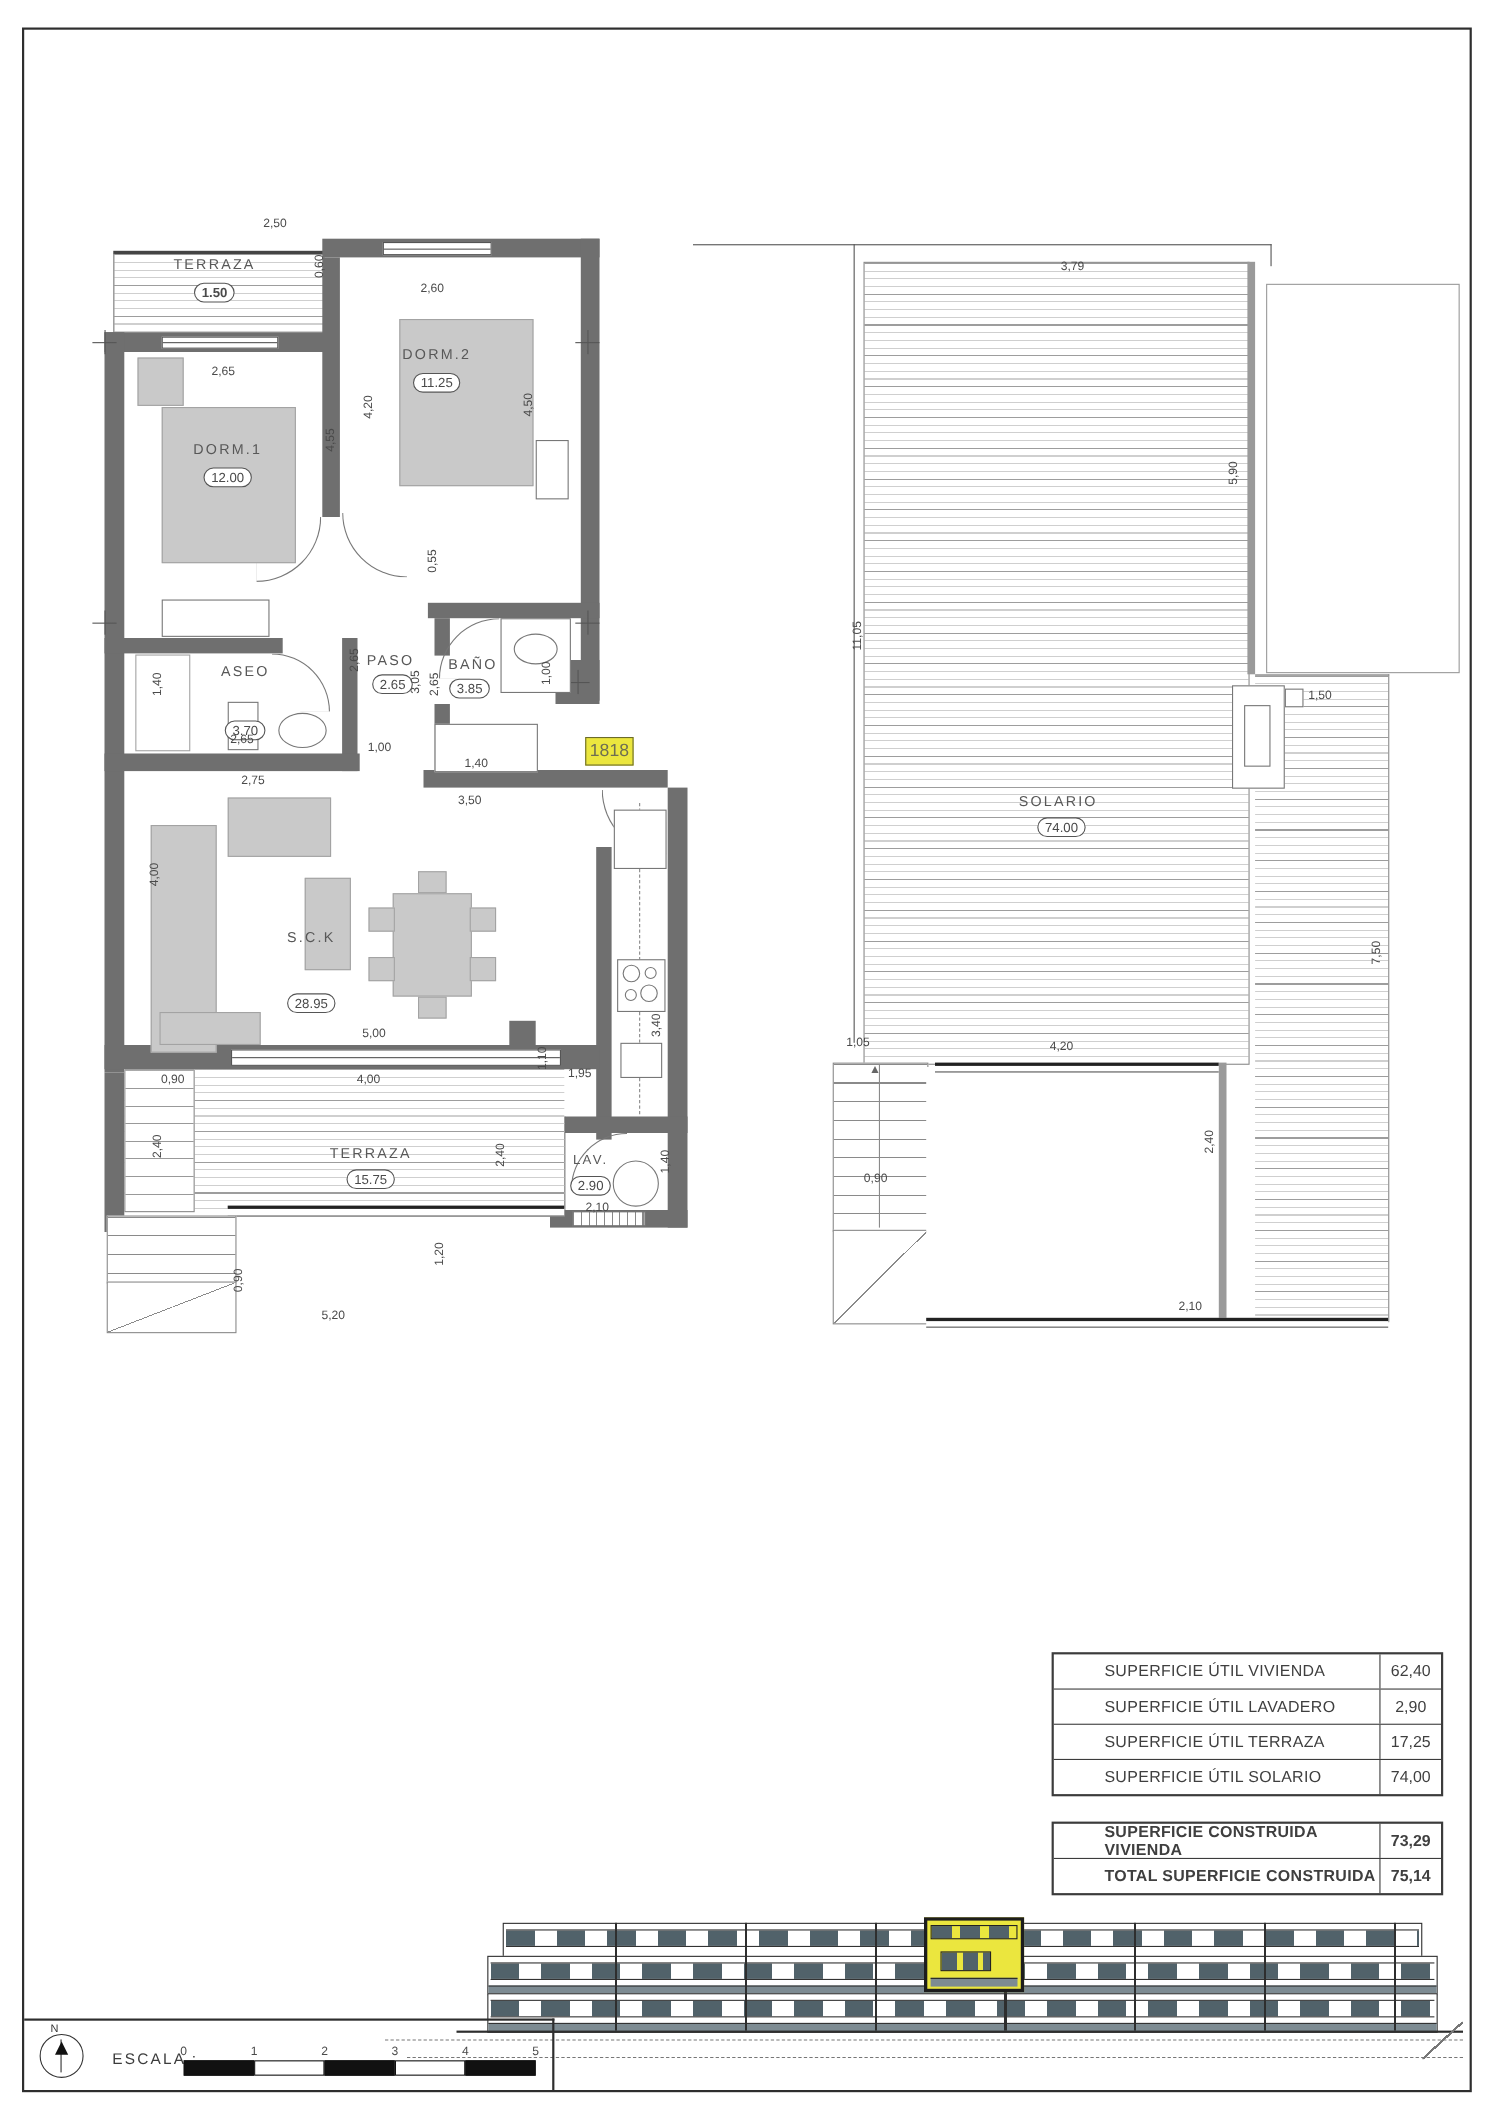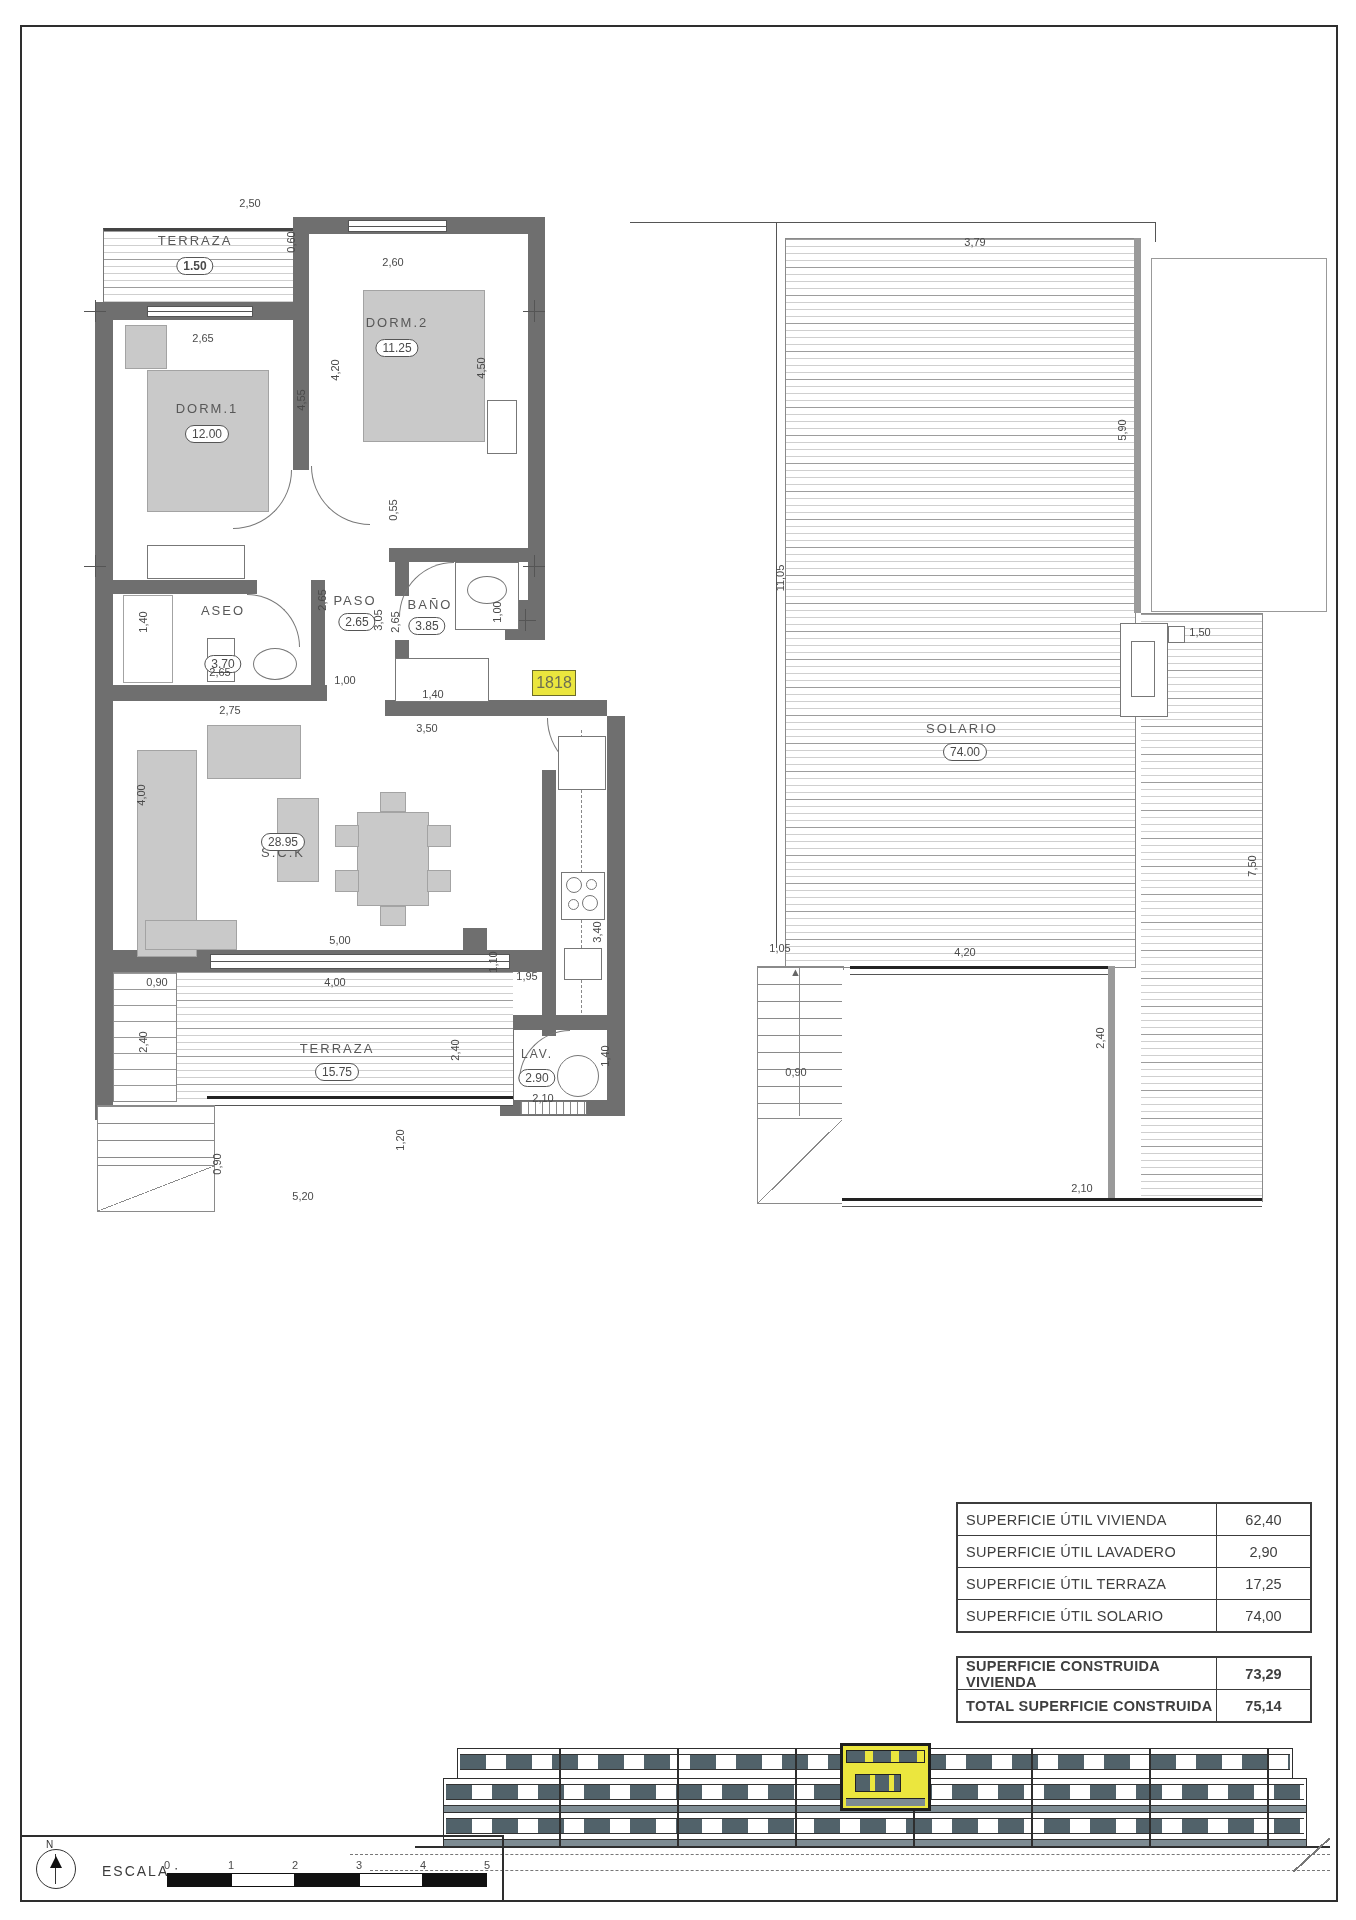--- a/index.html
+++ b/index.html
@@ -20,21 +20,21 @@
   .oval{border-radius:50%;}
   .win{position:absolute;background:linear-gradient(#555,#555) center/100% 1px no-repeat,#fff;border:1px solid #555;}
   .arc{position:absolute;}
   .cm{position:absolute;width:22px;height:22px;background:linear-gradient(#555,#555) center/100% 1px no-repeat,linear-gradient(#555,#555) center/1px 100% no-repeat;}
   .dash-v{position:absolute;border-left:1px dashed #888;}
   .rail{position:absolute;background:#fff;border-top:3px solid #222;border-bottom:1px solid #555;}
   .steps{position:absolute;background-color:#fff;background-image:repeating-linear-gradient(180deg,#8a8a8a 0 1px,transparent 1px 17px);border:1px solid #8a8a8a;}
   .diag{position:absolute;background:linear-gradient(to bottom right,transparent 49.5%,#8a8a8a 49.5% 50.5%,transparent 50.5%),#fff;border:1px solid #8a8a8a;}
   .thinln{position:absolute;background:#555;}
   .tbl{position:absolute;border:2px solid #3c3c3c;background:#fff;width:352px;}
-  .trow{display:flex;border-top:1px solid #3c3c3c;height:31px;align-items:center;font-size:14.5px;color:#3f3f3f;}
+  .trow{display:flex;border-top:1px solid #3c3c3c;height:31px;align-items:center;font-size:14.5px;color:#3f3f3f;padding-left:38px;}
   .trow:first-child{border-top:0;}
   .tlabel{width:250px;padding-left:8px;border-right:1px solid #3c3c3c;height:100%;display:flex;align-items:center;letter-spacing:.3px;}
   .tval{flex:1;text-align:center;}
   .floorband{position:absolute;background:#fff;border:1px solid #2e2e2e;}
   .winrow{position:absolute;left:2px;right:2px;height:14px;background:repeating-linear-gradient(90deg,#51626a 0 26px,#fff 26px 46px);border-top:1px solid #333;border-bottom:1px solid #333;}
   .balc{position:absolute;left:0;right:0;bottom:0;height:7px;background:#7d8b92;border-top:1px solid #333;}
   .divs{position:absolute;background:repeating-linear-gradient(90deg,transparent 0 116px,#2e2e2e 116px 118px);pointer-events:none;}
   .seg{height:12px;border:1px solid #111;}
   .seg.b{background:#111;} .seg.wht{background:#fff;}
 </style>
@@ -139,21 +139,21 @@
   <div class="rbadge" style="left:112px;top:264px;">12.00</div>
   <div class="rlabel" style="left:302px;top:152px;">DORM.2</div>
   <div class="rbadge" style="left:302px;top:178px;">11.25</div>
   <div class="rlabel" style="left:128px;top:440px;">ASEO</div>
   <div class="rbadge" style="left:128px;top:464px;margin-top:30px;">3.70</div>
   <div class="rlabel" style="left:260px;top:430px;">PASO</div>
   <div class="rbadge" style="left:262px;top:452px;">2.65</div>
   <div class="rlabel" style="left:335px;top:434px;">BAÑO</div>
   <div class="rbadge" style="left:332px;top:456px;">3.85</div>
   <div class="rlabel" style="left:188px;top:682px;">S.C.K</div>
-  <div class="rbadge" style="left:188px;top:672px;text-align:center;">28.95</div>
+  <div class="rbadge" style="left:188px;top:742px;text-align:center;">28.95</div>
   <div class="rlabel" style="left:242px;top:878px;">TERRAZA</div>
   <div class="rbadge" style="left:242px;top:902px;">15.75</div>
   <div class="rlabel" style="left:442px;top:884px;font-size:12px;">LAV.</div>
   <div class="rbadge" style="left:442px;top:908px;">2.90</div>
 
   <div style="position:absolute;left:437px;top:500px;width:42px;height:24px;background:#ebe63e;border:1px solid #6b6b2a;color:#6e6e52;font-size:16px;display:flex;align-items:center;justify-content:center;">1818</div>
 
   <span class="dim" style="left:155px;top:33px;">2,50</span>
   <span class="dim v" style="left:196px;top:72px;">0,60</span>
   <span class="dim" style="left:108px;top:168px;">2,65</span>

